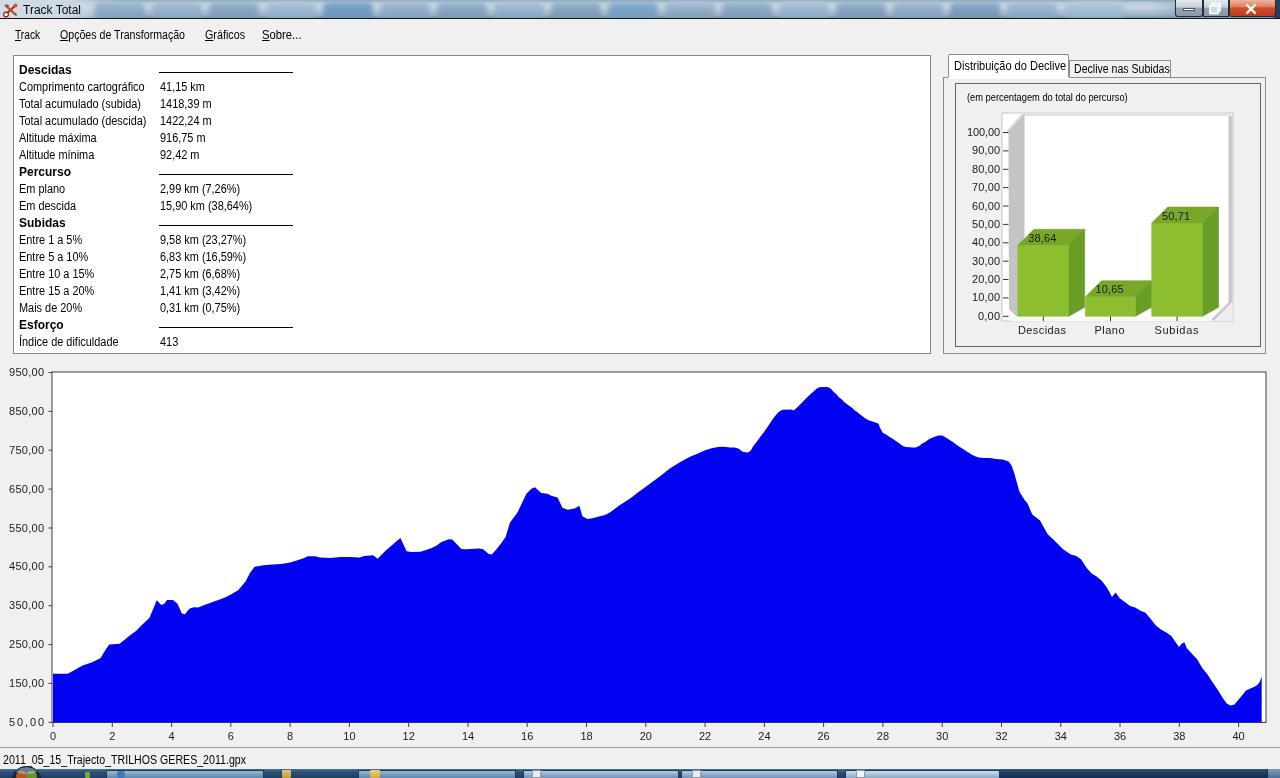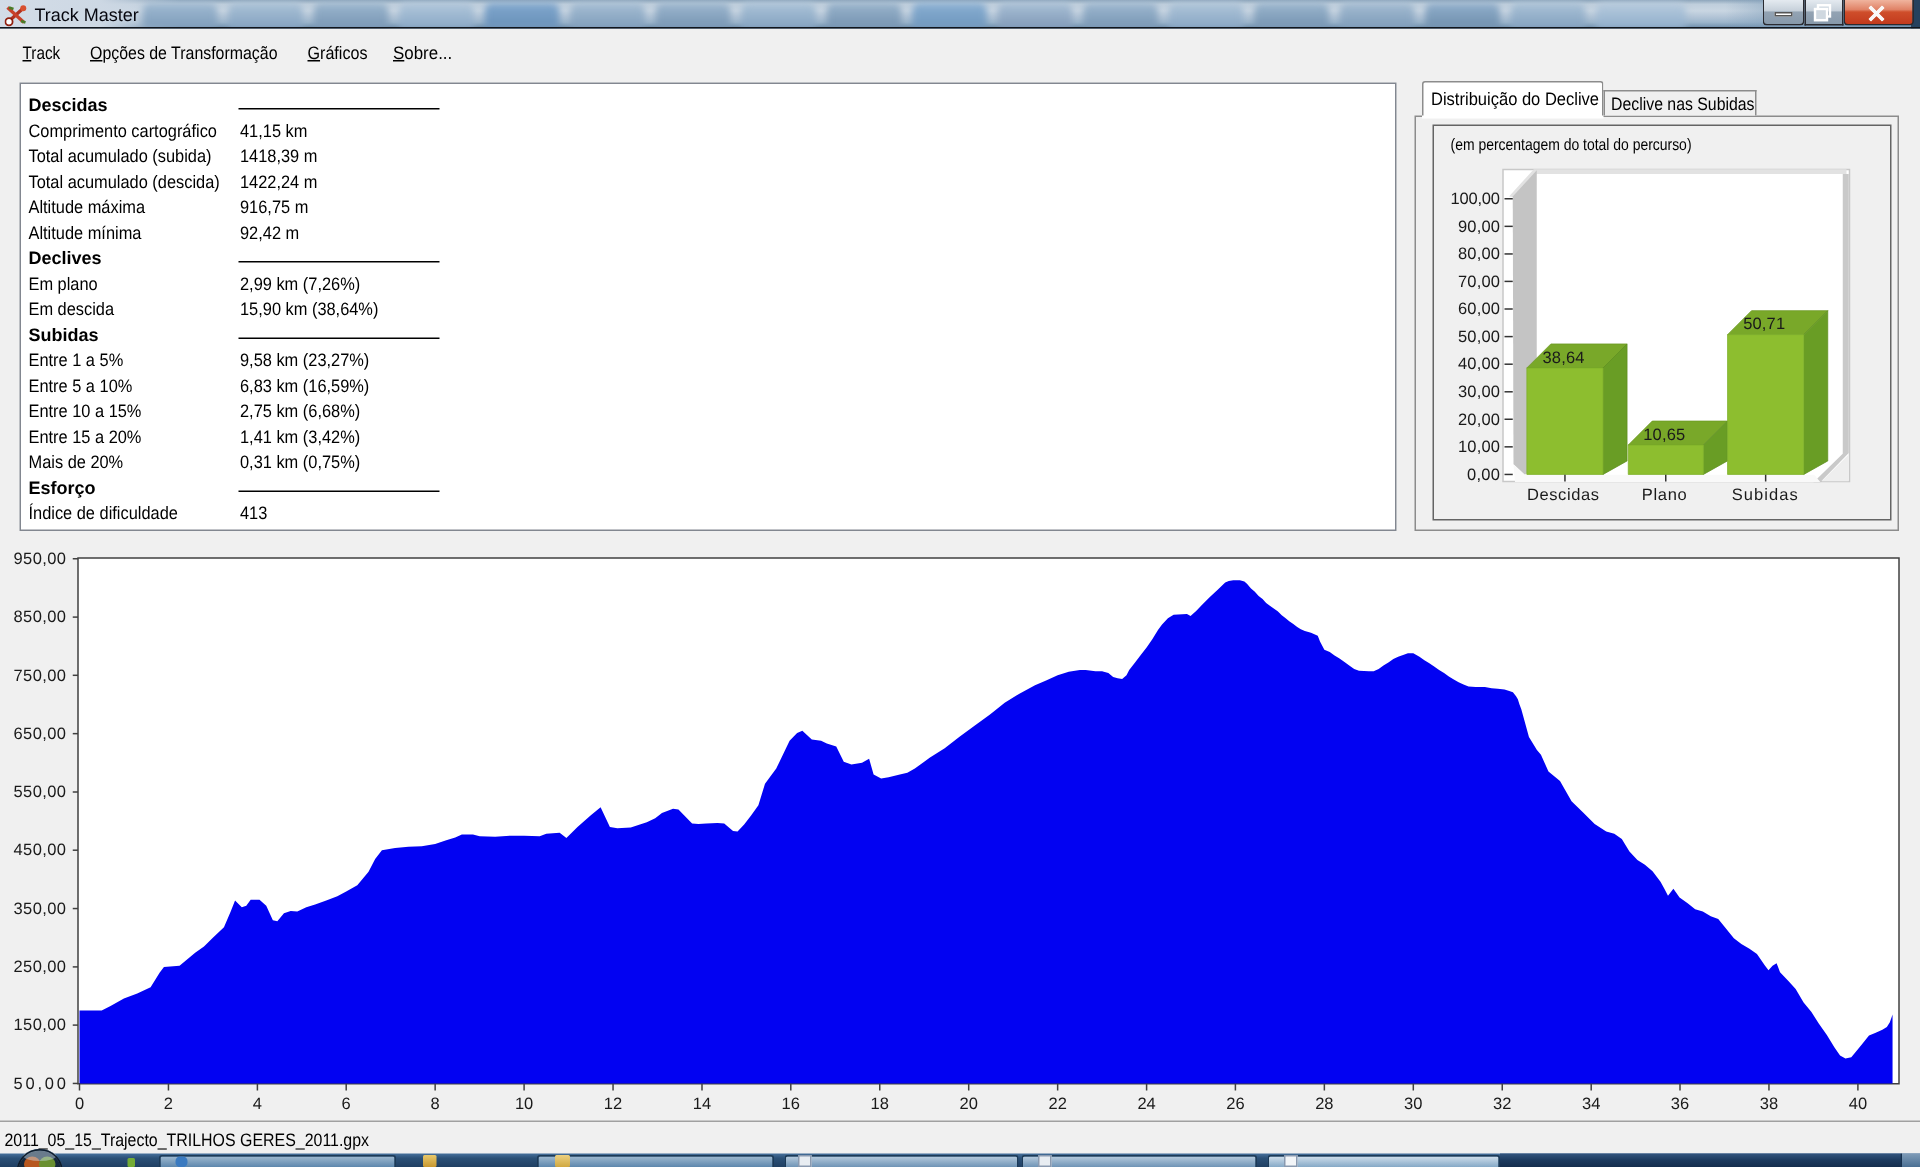--- a/index.html
+++ b/index.html
@@ -33,21 +33,21 @@
 <div class="abs" style="left:1274px;top:0;width:6px;height:19px;background:#25415e;"></div>
 </div>
 <svg class="abs" style="left:3px;top:2px;" width="16" height="16" viewBox="0 0 16 16">
 <path d="M2 13 L13 3" stroke="#b03020" stroke-width="2.2" fill="none"></path>
 <path d="M2 3 L13 13" stroke="#c8402a" stroke-width="2.2" fill="none"></path>
 <circle cx="3" cy="12.5" r="2.4" fill="#fff" stroke="#902010" stroke-width="1.2"></circle>
 <circle cx="12.5" cy="3.5" r="2" fill="#d85030"></circle>
 <path d="M3 3 l3 1" stroke="#4a7c28" stroke-width="1.8"></path>
 <path d="M11 12 l3 1" stroke="#4a7c28" stroke-width="1.8"></path>
 </svg>
-<div class="abs" style="left:23px;top:3px;color:#06060e;font-size:12px;">Track Master</div>
+<div class="abs" style="left:23px;top:3px;color:#06060e;font-size:12px;">Track Total</div>
 <div class="abs" style="left:1175px;top:0;width:28px;height:17px;background:linear-gradient(180deg,#e4eaf0 0%,#c6d0da 45%,#93a3b3 50%,#8799ab 100%);border:1px solid #2a2a30;border-top:none;border-radius:0 0 3px 3px;"></div>
 <div class="abs" style="left:1183px;top:8px;width:12px;height:3px;background:#fff;border:1px solid #555;"></div>
 <div class="abs" style="left:1203px;top:0;width:26px;height:17px;background:linear-gradient(180deg,#e4eaf0 0%,#c6d0da 45%,#93a3b3 50%,#8799ab 100%);border:1px solid #2a2a30;border-top:none;"></div>
 <svg class="abs" style="left:1208px;top:2px;" width="16" height="14" viewBox="0 0 16 14">
 <rect x="4" y="1.5" width="8" height="7.5" fill="none" stroke="#fff" stroke-width="1.6"></rect>
 <rect x="2" y="4" width="8" height="7.5" fill="#cfd8e0" stroke="#fff" stroke-width="1.6"></rect>
 
 </svg>
 <div class="abs" style="left:1229px;top:0;width:47px;height:17px;background:linear-gradient(180deg,#f0b49e 0%,#e08266 40%,#cf4e2b 50%,#c23a1d 100%);border:1px solid #2a2a30;border-top:none;border-radius:0 0 3px 3px;"></div>
 <svg class="abs" style="left:1244px;top:3px;" width="14" height="12" viewBox="0 0 14 12">
@@ -67,21 +67,21 @@
 <div style="position:absolute;left:19px;top:80px;transform:scaleX(0.91);transform-origin:0 0;white-space:nowrap;">Comprimento cartográfico</div>
 <div style="position:absolute;left:160px;top:80px;transform:scaleX(0.91);transform-origin:0 0;white-space:nowrap;">41,15 km</div>
 <div style="position:absolute;left:19px;top:97px;transform:scaleX(0.91);transform-origin:0 0;white-space:nowrap;">Total acumulado (subida)</div>
 <div style="position:absolute;left:160px;top:97px;transform:scaleX(0.91);transform-origin:0 0;white-space:nowrap;">1418,39 m</div>
 <div style="position:absolute;left:19px;top:114px;transform:scaleX(0.91);transform-origin:0 0;white-space:nowrap;">Total acumulado (descida)</div>
 <div style="position:absolute;left:160px;top:114px;transform:scaleX(0.91);transform-origin:0 0;white-space:nowrap;">1422,24 m</div>
 <div style="position:absolute;left:19px;top:131px;transform:scaleX(0.91);transform-origin:0 0;white-space:nowrap;">Altitude máxima</div>
 <div style="position:absolute;left:160px;top:131px;transform:scaleX(0.91);transform-origin:0 0;white-space:nowrap;">916,75 m</div>
 <div style="position:absolute;left:19px;top:148px;transform:scaleX(0.91);transform-origin:0 0;white-space:nowrap;">Altitude mínima</div>
 <div style="position:absolute;left:160px;top:148px;transform:scaleX(0.91);transform-origin:0 0;white-space:nowrap;">92,42 m</div>
-<div style="position:absolute;left:19px;top:165px;font-weight:bold;white-space:nowrap;">Declives</div>
+<div style="position:absolute;left:19px;top:165px;font-weight:bold;white-space:nowrap;">Percurso</div>
 <div style="position:absolute;left:159px;top:174px;width:134px;height:1px;background:#000;"></div>
 <div style="position:absolute;left:19px;top:182px;transform:scaleX(0.91);transform-origin:0 0;white-space:nowrap;">Em plano</div>
 <div style="position:absolute;left:160px;top:182px;transform:scaleX(0.91);transform-origin:0 0;white-space:nowrap;">2,99 km (7,26%)</div>
 <div style="position:absolute;left:19px;top:199px;transform:scaleX(0.91);transform-origin:0 0;white-space:nowrap;">Em descida</div>
 <div style="position:absolute;left:160px;top:199px;transform:scaleX(0.91);transform-origin:0 0;white-space:nowrap;">15,90 km (38,64%)</div>
 <div style="position:absolute;left:19px;top:216px;font-weight:bold;white-space:nowrap;">Subidas</div>
 <div style="position:absolute;left:159px;top:225px;width:134px;height:1px;background:#000;"></div>
 <div style="position:absolute;left:19px;top:233px;transform:scaleX(0.91);transform-origin:0 0;white-space:nowrap;">Entre 1 a 5%</div>
 <div style="position:absolute;left:160px;top:233px;transform:scaleX(0.91);transform-origin:0 0;white-space:nowrap;">9,58 km (23,27%)</div>
 <div style="position:absolute;left:19px;top:250px;transform:scaleX(0.91);transform-origin:0 0;white-space:nowrap;">Entre 5 a 10%</div>

